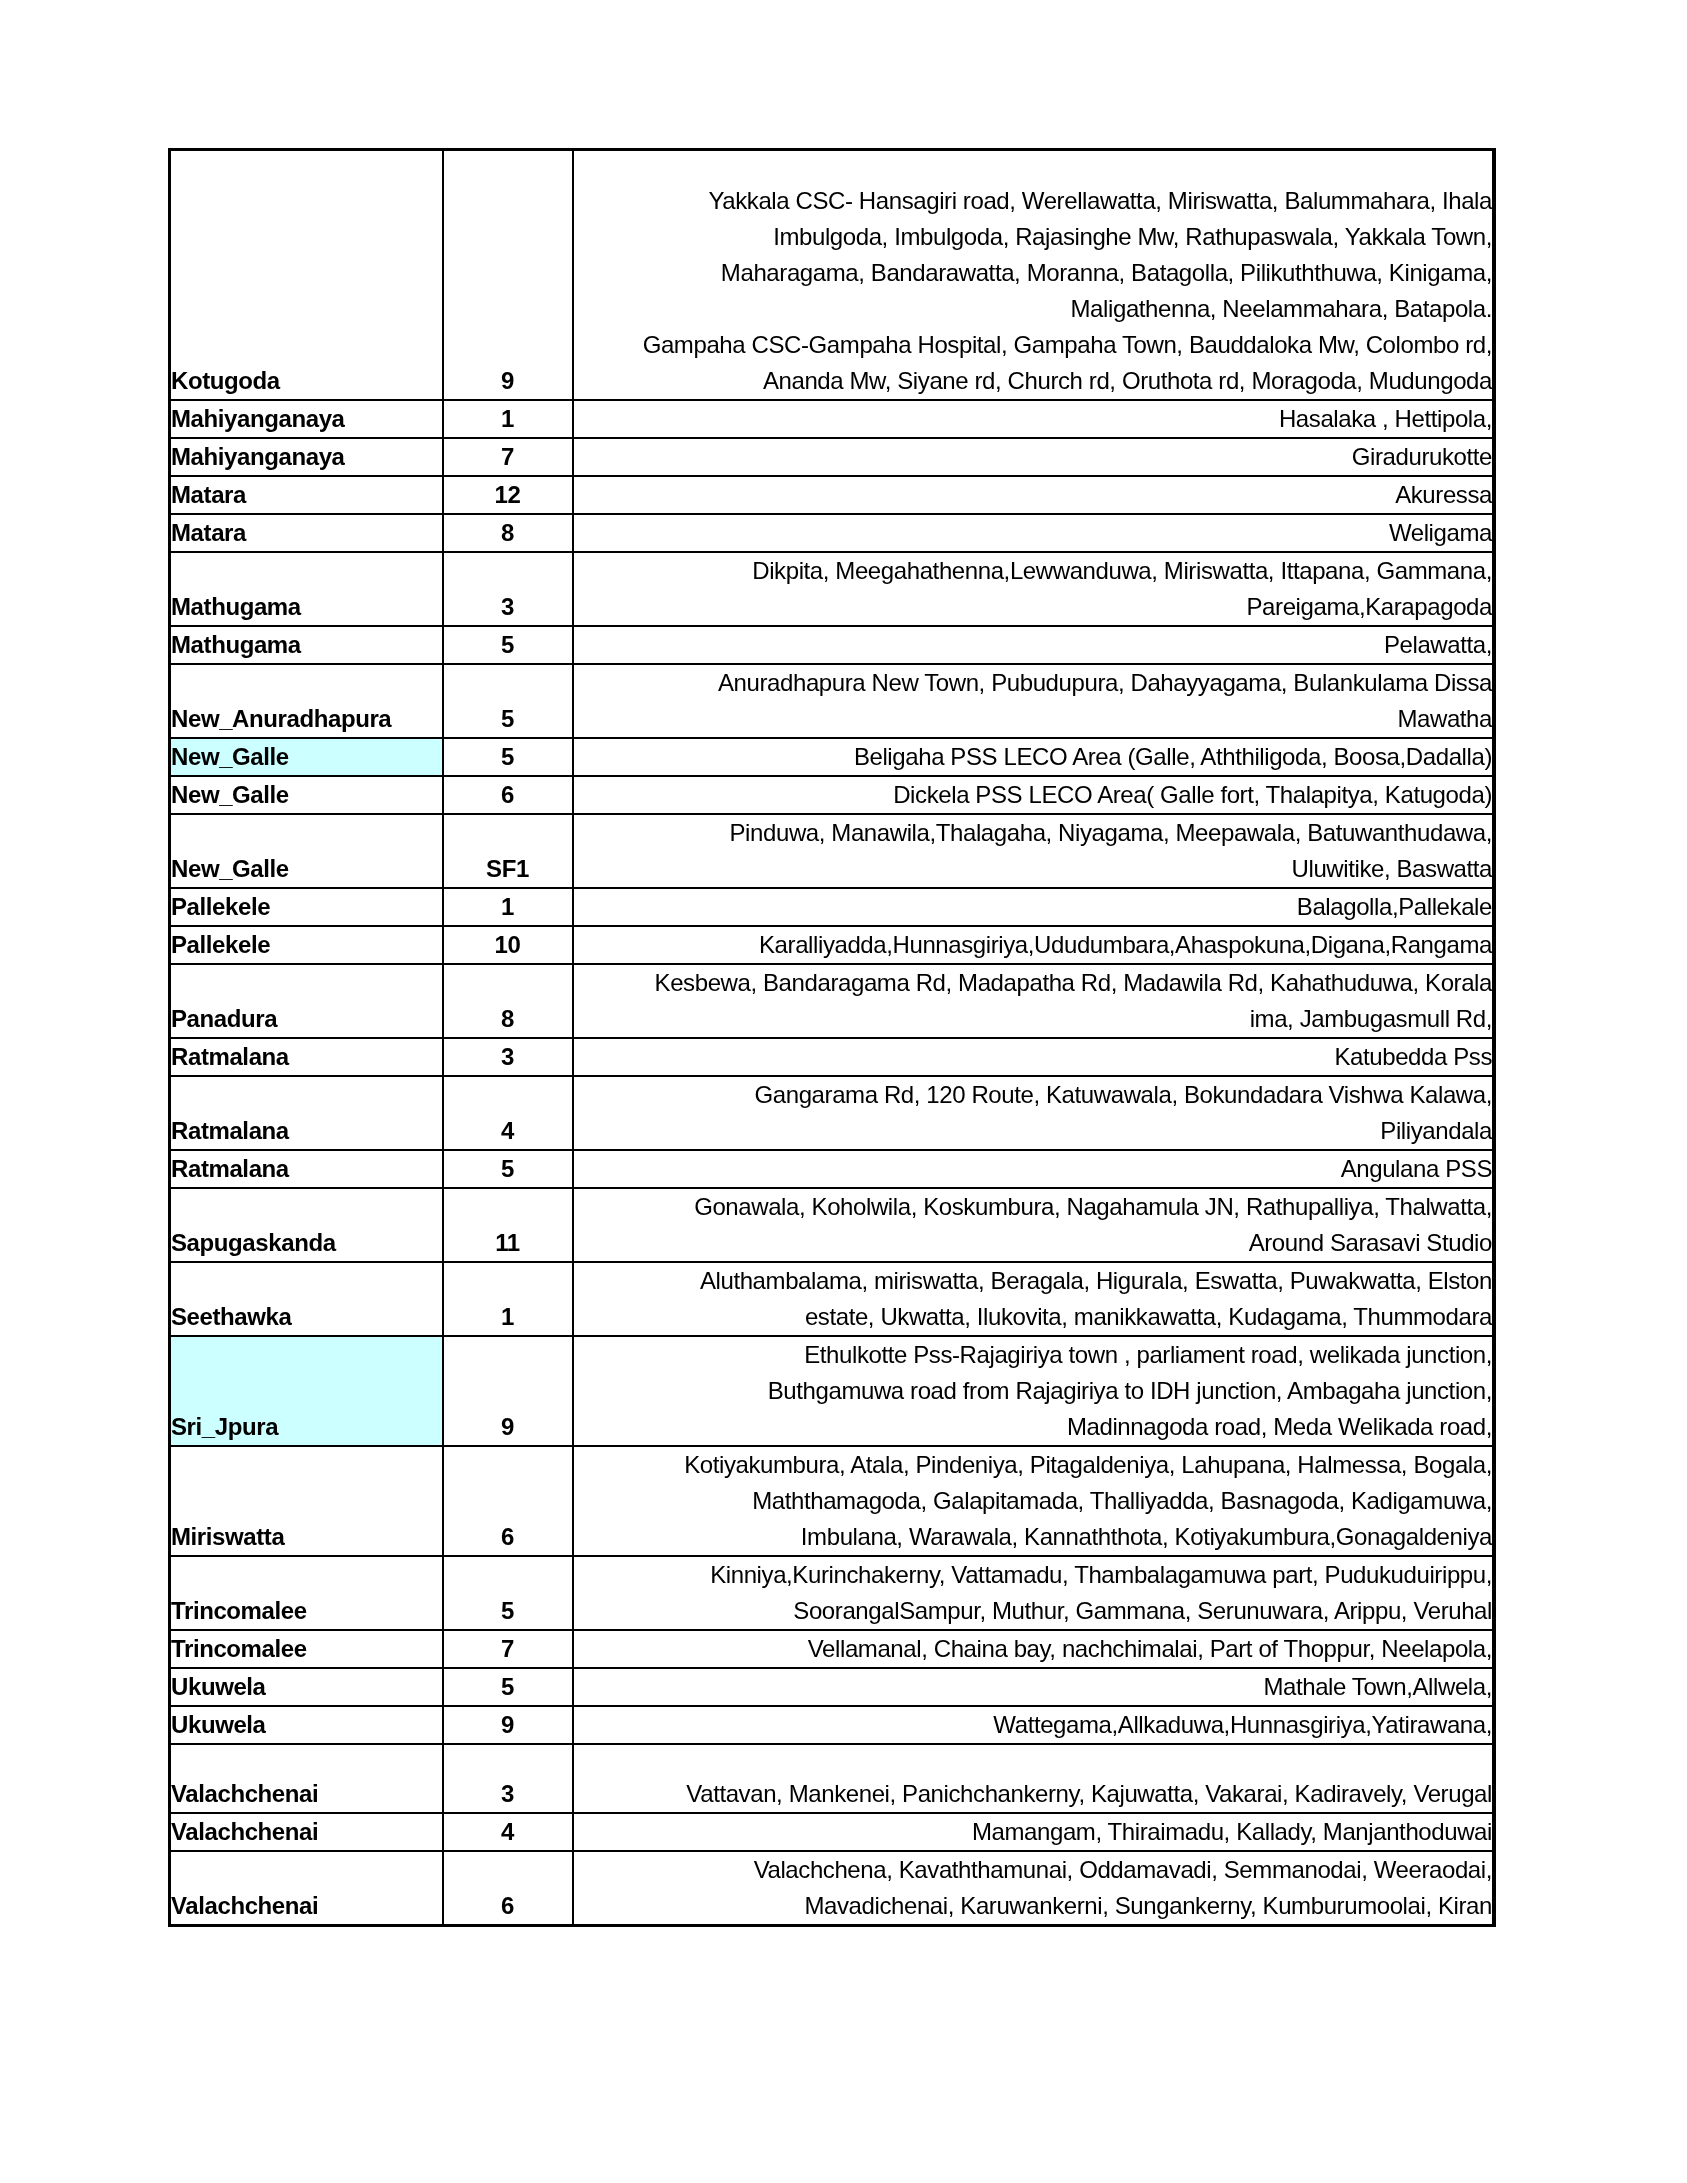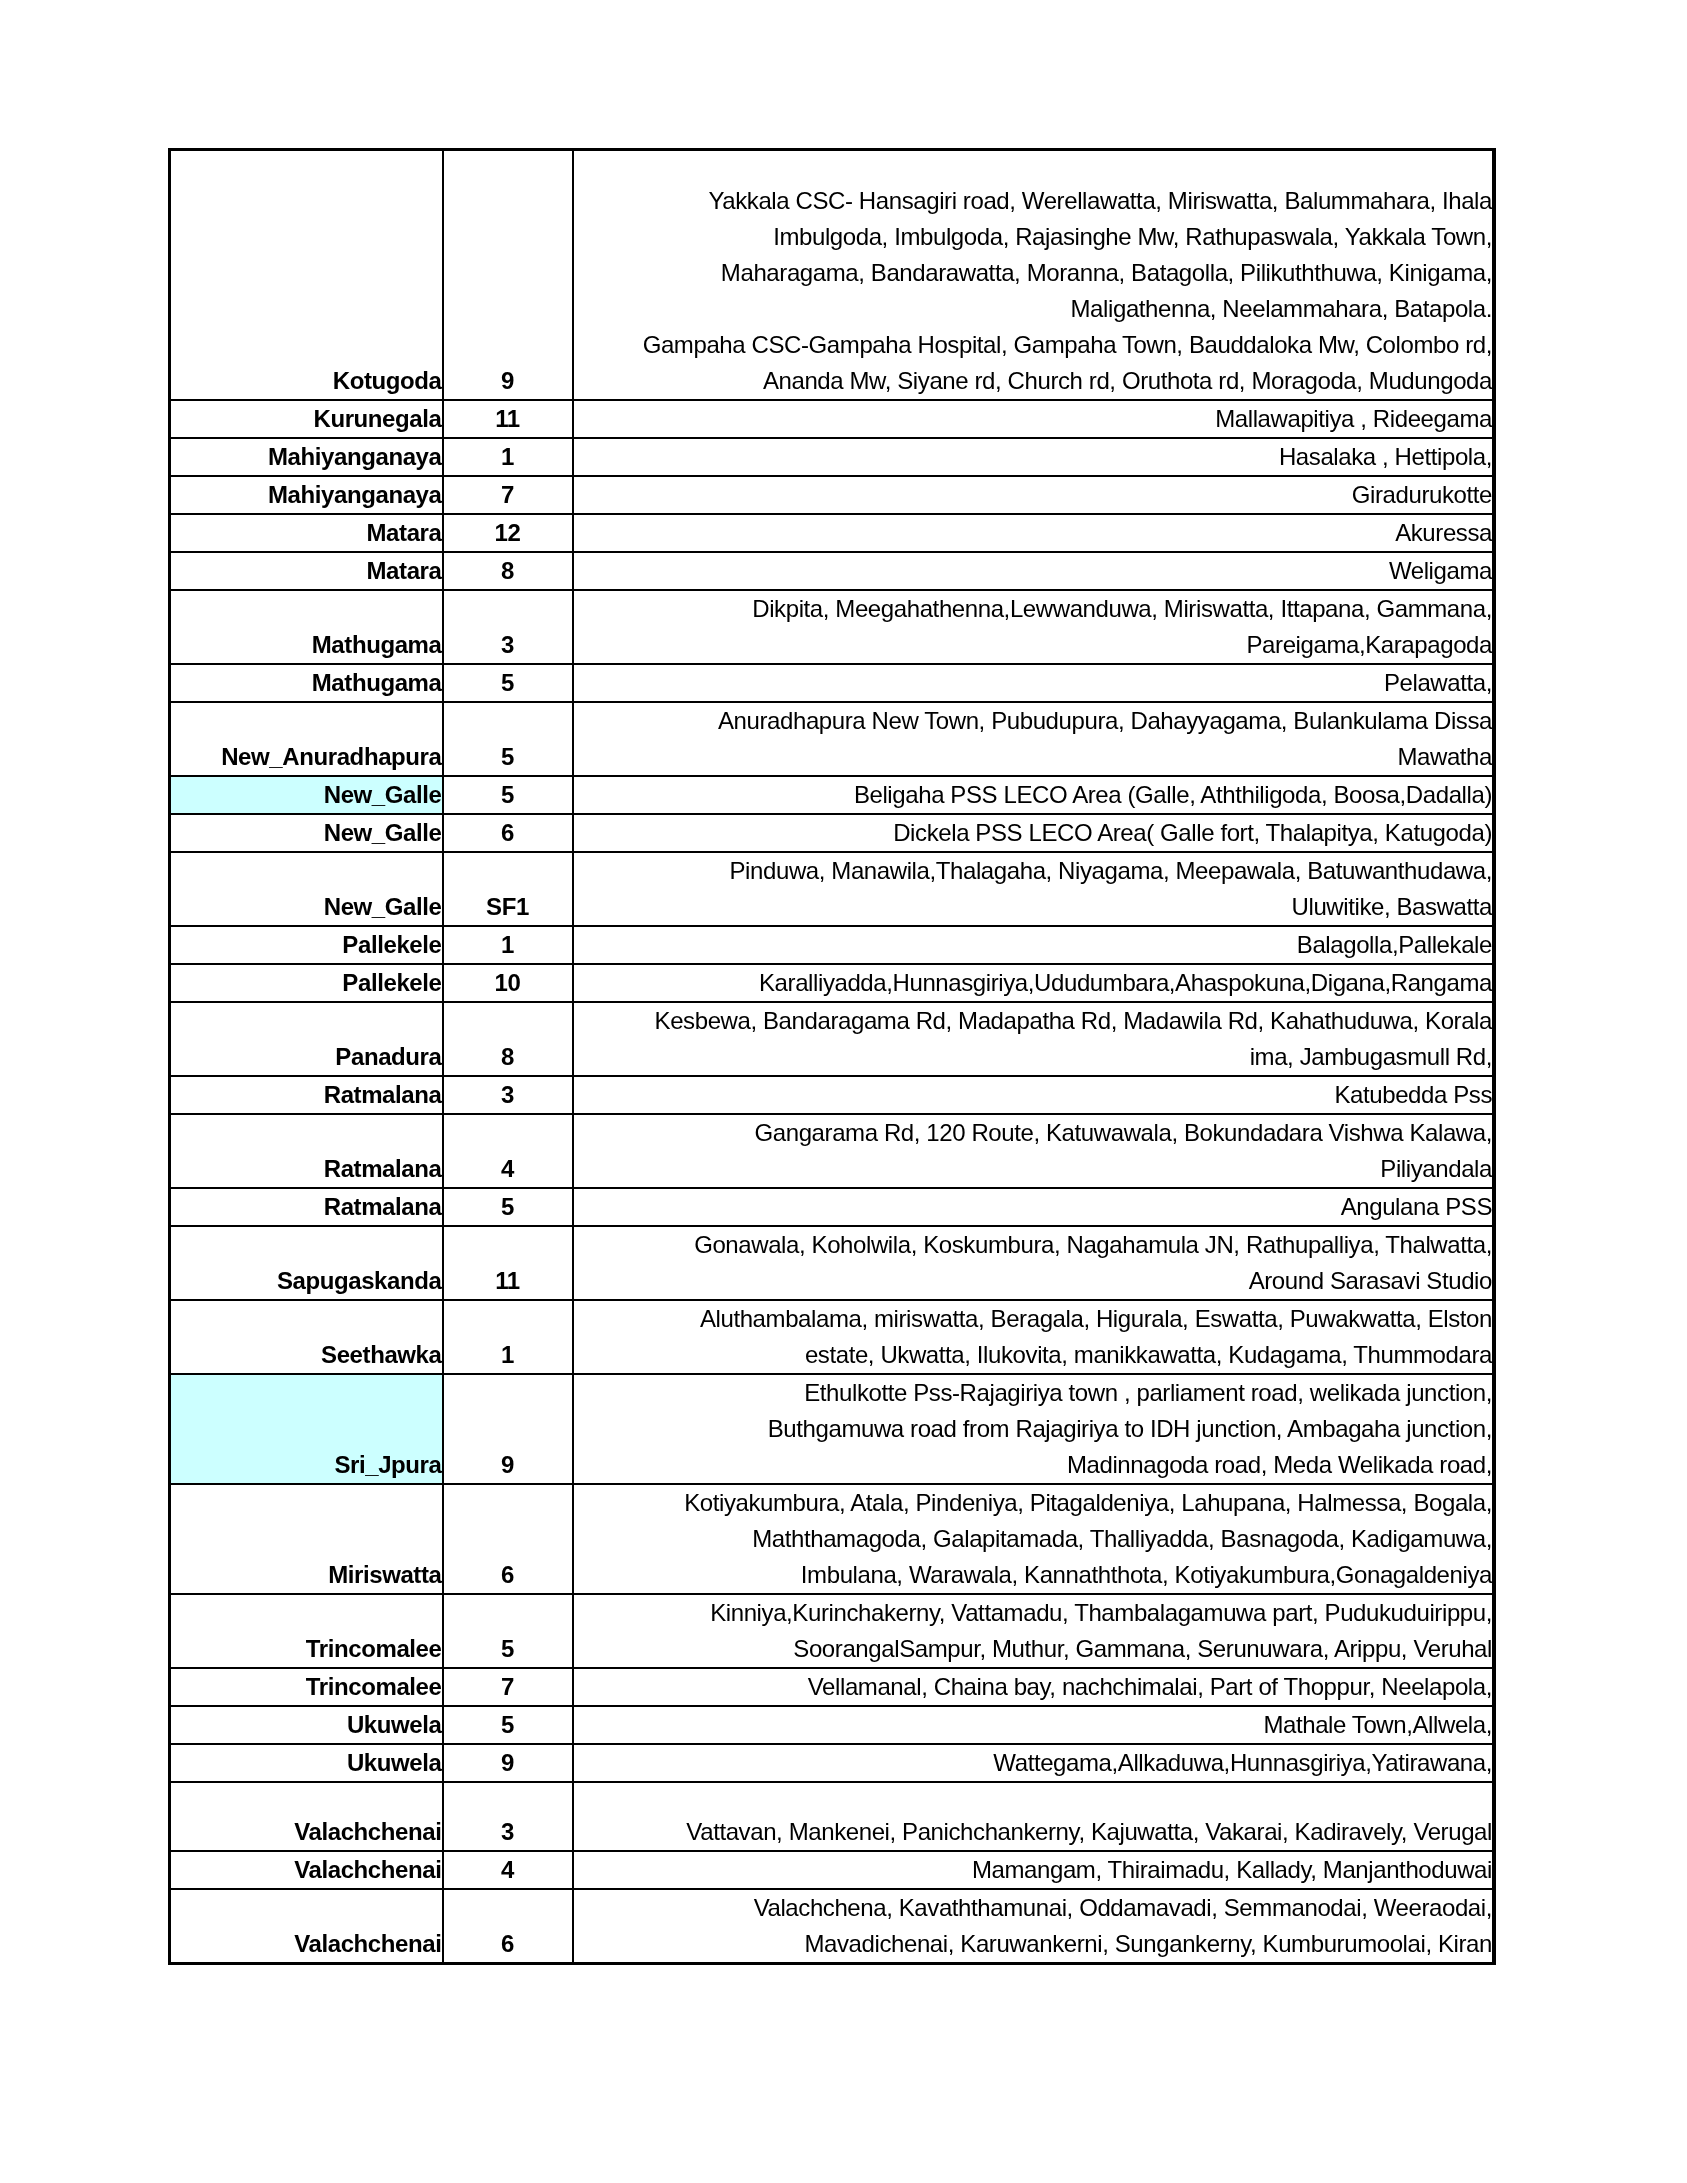--- a/index.html
+++ b/index.html
@@ -14,21 +14,21 @@
   .sheet-table col.c1 { width: 273px; }
   .sheet-table col.c2 { width: 130px; }
   .sheet-table col.c3 { width: auto; }
   .sheet-table td {
     border-top: 2.6px solid #000; border-bottom: 0;
     border-left: 2px solid #000; border-right: 2px solid #000;
     padding: 0; vertical-align: bottom; line-height: 36px;
     font-size: 24px; letter-spacing: -0.4px;
   }
   .sheet-table tr:first-child td { border-top: 0; }
-  .sheet-table td.area { font-weight: bold; text-align: right; }
+  .sheet-table td.area { font-weight: bold; text-align: left; }
   .sheet-table td.feeder { font-weight: bold; text-align: center; }
   .sheet-table td.locs { text-align: right; padding-left: 4.6px; white-space: pre-line; }
   .sheet-table td.hl { background: #ccffff; }
 </style>
 </head>
 <body>
 
 <table class="sheet-table">
   <colgroup>
       <col class="c1">
@@ -40,25 +40,20 @@
     <td class="area">Kotugoda</td>
     <td class="feeder">9</td>
     <td class="locs">Yakkala CSC- Hansagiri road, Werellawatta, Miriswatta, Balummahara, Ihala
 Imbulgoda, Imbulgoda, Rajasinghe Mw, Rathupaswala, Yakkala Town,
 Maharagama, Bandarawatta, Moranna, Batagolla, Pilikuththuwa, Kinigama,
 Maligathenna, Neelammahara, Batapola.
 Gampaha CSC-Gampaha Hospital, Gampaha Town, Bauddaloka Mw, Colombo rd,
 Ananda Mw, Siyane rd, Church rd, Oruthota rd, Moragoda, Mudungoda</td>
   </tr>
       <tr style="height: 33px;">
-    <td class="area">Kurunegala</td>
-    <td class="feeder">11</td>
-    <td class="locs">Mallawapitiya , Rideegama</td>
-  </tr>
-      <tr style="height: 33px;">
     <td class="area">Mahiyanganaya</td>
     <td class="feeder">1</td>
     <td class="locs">Hasalaka , Hettipola,</td>
   </tr>
       <tr style="height: 33px;">
     <td class="area">Mahiyanganaya</td>
     <td class="feeder">7</td>
     <td class="locs">Giradurukotte</td>
   </tr>
       <tr style="height: 33px;">

